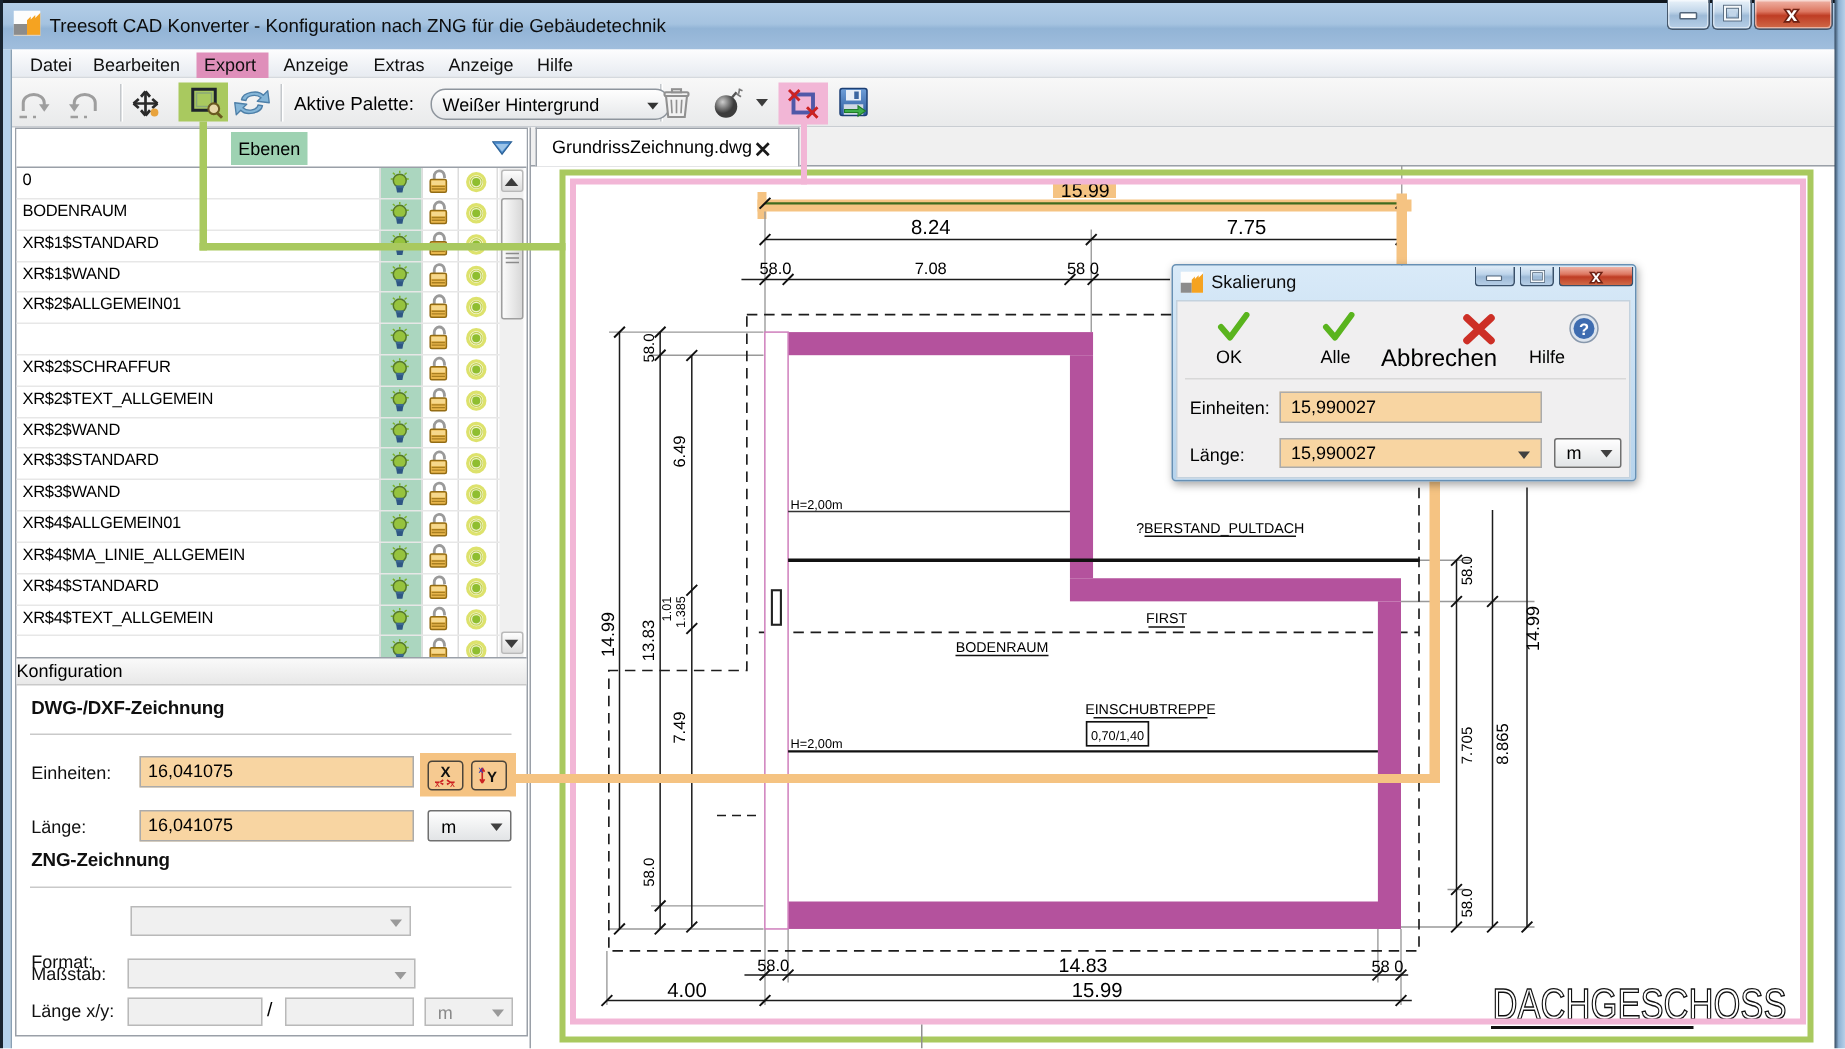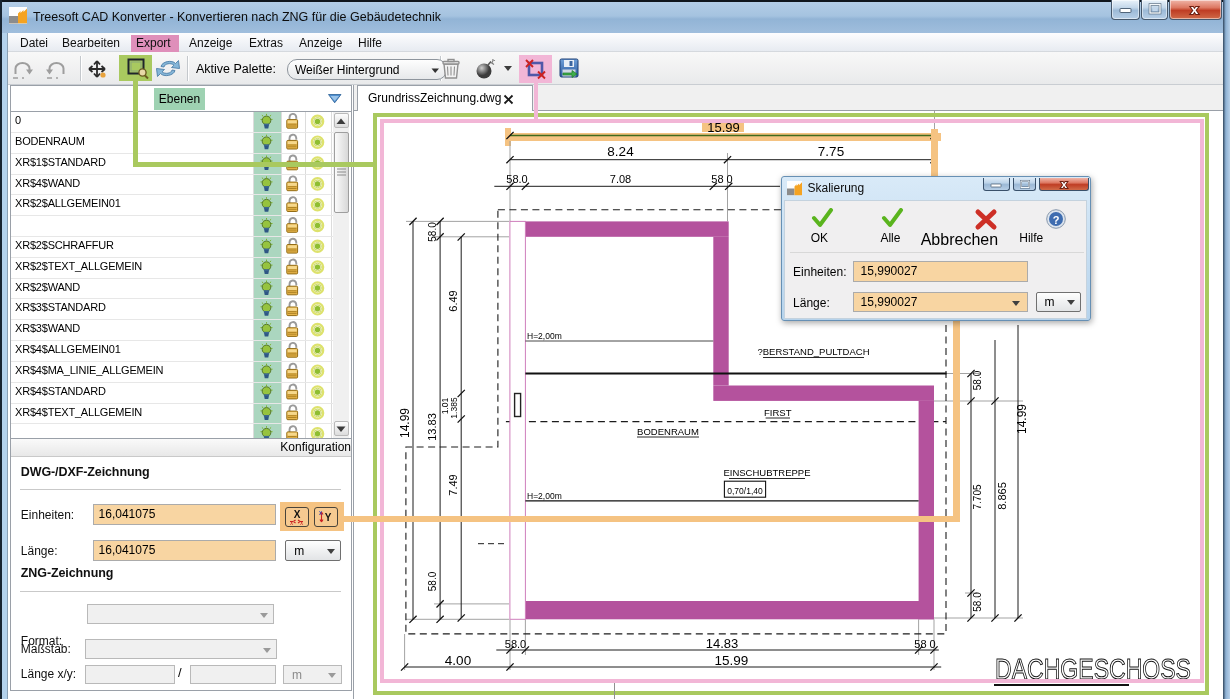--- a/index.html
+++ b/index.html
@@ -37,21 +37,21 @@
 </head>
 <body>
 <div class="abs" id="titlebar"></div>
 <svg class="abs" style="left:9px;top:7px" width="18" height="18" viewBox="0 0 18 18">
     <rect x="0" y="0" width="18" height="17" fill="#fdfdfd"></rect>
     <rect x="0" y="9" width="9" height="8" fill="#8c8c8c"></rect>
     <path d="M384 135.5 L1201 135.5 M384 167.8 L1201 167.8" stroke="#b4b4b4" stroke-width="0.9" fill="none"></path>
     <path d="M9 17 L9 6.5 L11.5 4 L11.5 6 L14.5 3 L14.5 5 L18 1.5 L18 17 Z" fill="#f5a321"></path>
     <rect x="0" y="16.2" width="18" height="0.8" fill="#d8d2c8"></rect>
   </svg>
-<div class="abs" id="title-text">Treesoft CAD Konverter - Konvertieren nach ZNG für die Gebäudetechnik</div>
+<div class="abs" id="title-text">Treesoft CAD Konverter - Konfiguration nach ZNG für die Gebäudetechnik</div>
 <div class="abs winbtn" style="left:1111px;width:29px"></div>
 <div class="abs winbtn" style="left:1141px;width:27px"></div>
 <div class="abs winbtn" id="btn-close" style="left:1169px;width:53px"></div>
 <svg class="abs" style="left:1111px;top:0;z-index:1" width="112" height="20" viewBox="0 0 112 20">
 <rect x="9" y="8.5" width="11" height="4" rx="0.5" fill="#fff" stroke="#51657a" stroke-width="1"></rect>
 <rect x="39" y="4.5" width="10" height="8.5" fill="none" stroke="#51657a" stroke-width="2.6"></rect>
 <rect x="39" y="4.5" width="10" height="8.5" fill="none" stroke="#f4f8fb" stroke-width="1.4"></rect>
 <rect x="41.5" y="7.5" width="5" height="3.5" fill="#c2d6ea"></rect>
 <text x="83.5" y="14" font-family="Liberation Sans" font-size="13.5" font-weight="bold" fill="#fff" text-anchor="middle" stroke="#6e2012" stroke-width="2.2" paint-order="stroke">x</text>
 </svg>
@@ -145,21 +145,21 @@
 <div class="abs rowline" style="top:45.8px"></div>
 <div class="abs lrow" style="top:45.8px">
       <span class="lname">BODENRAUM</span>
     </div>
 <div class="abs rowline" style="top:66.6px"></div>
 <div class="abs lrow" style="top:66.6px">
       <span class="lname">XR$1$STANDARD</span>
     </div>
 <div class="abs rowline" style="top:87.5px"></div>
 <div class="abs lrow" style="top:87.5px">
-      <span class="lname">XR$4$WAND</span>
+      <span class="lname">XR$1$WAND</span>
     </div>
 <div class="abs rowline" style="top:108.3px"></div>
 <div class="abs lrow" style="top:108.3px">
       <span class="lname">XR$2$ALLGEMEIN01</span>
     </div>
 <div class="abs rowline" style="top:129.1px"></div>
 <div class="abs rowline" style="top:149.9px"></div>
 <div class="abs lrow" style="top:149.9px">
       <span class="lname">XR$2$SCHRAFFUR</span>
     </div>
@@ -273,21 +273,21 @@
       <path d="M5 0.5 L9.5 6 L0.5 6 Z" fill="#3c3c3c"></path>
     </svg>
 <div class="abs" style="left:322.5px;top:335.3px;width:15px;height:15px;background:linear-gradient(#fdfdfd,#dcdcdc);border:1px solid #b9b9b9;border-radius:2px"></div>
 <svg class="abs" style="left:325px;top:340px" width="10" height="7">
       <path d="M5 6 L9.5 0.5 L0.5 0.5 Z" fill="#3c3c3c"></path>
     </svg>
 <div class="abs" style="left:322.5px;top:46px;width:15px;height:81px;background:linear-gradient(90deg,#fbfbfb,#d8d8d8);border:1px solid #9e9e9e;border-radius:2px"></div>
 <svg class="abs" style="left:325.5px;top:82px" width="9" height="10">
       <path d="M0 1 h9 M0 4 h9 M0 7 h9" stroke="#8a8a8a" stroke-width="1"></path>
     </svg>
-<div class="abs" style="left:0;top:351.8px;width:340px;height:19px;background:linear-gradient(#fafafa,#e8e8e8);border-top:1px solid #9aa0a8;border-bottom:1px solid #c9c9c9;text-align:right;line-height:17px;font-size:12px">Konfiguration</div>
+<div class="abs" style="left:0;top:351.8px;width:340px;height:19px;background:linear-gradient(#fafafa,#e8e8e8);border-top:1px solid #9aa0a8;border-bottom:1px solid #c9c9c9;text-align:left;line-height:17px;font-size:12px">Konfiguration</div>
 <div class="abs kbold" style="left:9.8px;top:379px">DWG-/DXF-Zeichnung</div>
 <div class="abs ksep" style="left:9px;top:403px;width:321px"></div>
 <div class="abs klabel" style="left:9.8px;top:422px">Einheiten:</div>
 <div class="abs kinput" style="left:81.6px;top:418px;width:183px;height:21px">16,041075</div>
 <div class="abs org" style="left:268.6px;top:415.5px;width:64.2px;height:29px"></div>
 <div class="abs" style="left:274.3px;top:420.5px;width:24px;height:20px;background:rgba(255,255,255,0.12);border:1.4px solid #4a443a;border-radius:3px"><svg width="22" height="18">
         <text x="11" y="10" font-size="10" font-weight="bold" text-anchor="middle" fill="#111">X</text>
         <path d="M4 13.5 l3 0 m7 0 l3 0 M7.5 13.5 l2 -1.5 m-2 1.5 l2 1.5 M14 13.5 l-2 -1.5 m2 1.5 l-2 1.5" stroke="#cc2222" stroke-width="1.1" fill="none"></path>
         <text x="4" y="16.5" font-size="6.5" fill="#cc2222">x</text>
         <text x="14" y="16.5" font-size="6.5" fill="#cc2222">x</text>

